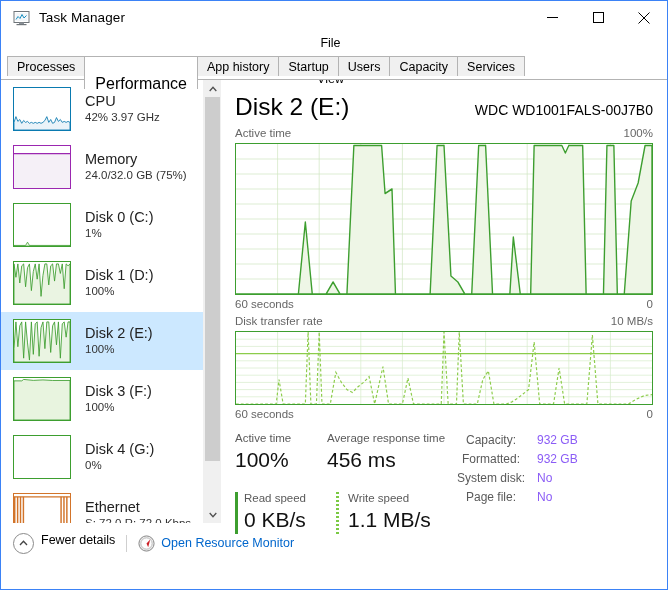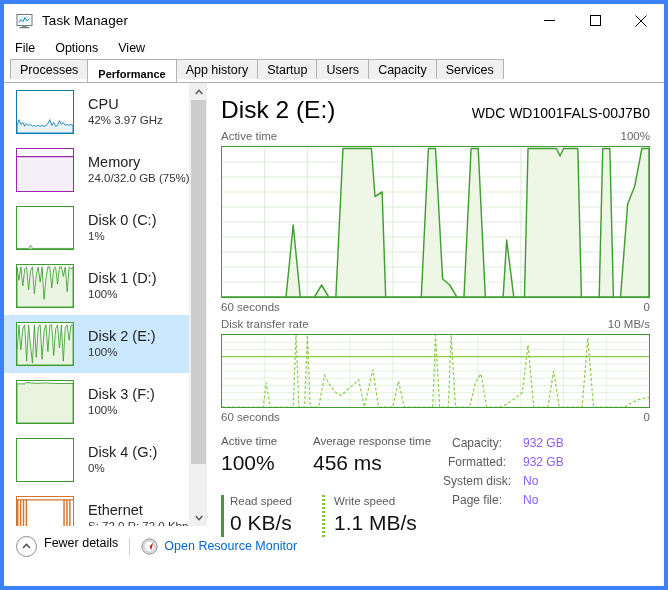--- a/index.html
+++ b/index.html
@@ -3,48 +3,48 @@
 <meta charset="utf-8">
 <style>
   html,body{margin:0;padding:0;}
   body{
     width:668px;height:590px;overflow:hidden;
     font-family:"Liberation Sans","DejaVu Sans",sans-serif;
     background:#ffffff;color:#000;
     -webkit-font-smoothing:antialiased;
   }
   .window{position:relative;width:668px;height:590px;background:#fff;box-sizing:border-box;
-    border:4px solid #3b82f6;overflow:hidden;}
+    border:1px solid #3b82f6;overflow:hidden;}
 
   
   .titlebar{height:33px;display:flex;align-items:center;background:#fff;position:relative;}
   .tb-icon{width:17px;height:16px;margin-left:12px;margin-right:9px;position:relative;flex:none;}
   .tb-title{font-size:13.5px;color:#000;letter-spacing:.1px;}
   .wincontrols{position:absolute;right:0;top:0;height:33px;display:flex;}
   .wc{width:46px;height:33px;display:flex;align-items:center;justify-content:center;}
   .wc svg{display:block;}
 
   
-  .menubar{height:22px;display:flex;align-items:center;padding-left:9px;background:#fff;}
+  .menubar{height:22px;display:flex;align-items:center;padding-left:9px;background:#fff;flex-direction:column;}
   .menu-item{font-size:12.5px;color:#000;padding:2px 9px 2px 2px;margin-right:9px;cursor:default;}
 
   
   .tabstrip{height:23px;display:flex;align-items:flex-start;padding-left:6px;position:relative;
     border-bottom:1px solid #b3b3b3;background:#fff;}
   .tab{font-size:12.5px;color:#000;height:20px;line-height:20px;padding:0 9px;
     border:1px solid #b3b3b3;border-bottom:none;background:#f0f0f0;margin-right:-1px;
     box-sizing:border-box;white-space:nowrap;cursor:default;position:relative;}
-  .tab.active{background:#fff;height:23px;line-height:22px;z-index:3;font-size:11px;
-    padding:3px 10px;border-color:#b3b3b3;font-weight:bold;}
+  .tab.active{background:#fff;height:23px;line-height:22px;z-index:3;font-size:16px;
+    padding:16px 10px;border-color:#b3b3b3;}
 
   
   .content{display:flex;height:443px;background:#fff;}
 
   
-  .sidebar{width:203px;position:relative;box-sizing:border-box;background:#fff;overflow:hidden;}
+  .sidebar{width:220px;position:relative;box-sizing:border-box;background:#fff;overflow:hidden;}
   .sb-list{position:absolute;left:0;top:0;right:17px;bottom:0;overflow:hidden;}
   .sb-item{height:58px;display:flex;align-items:center;padding-left:12px;box-sizing:border-box;cursor:default;}
   .sb-item.selected{background:#cce8ff;}
   .sb-thumb{width:58px;height:44px;box-sizing:border-box;border:1px solid #3d9e2f;
     flex:none;margin-right:14px;position:relative;overflow:hidden;background:#fff;}
   .sb-thumb svg{display:block;width:100%;height:100%;}
   .sb-meta{min-width:0;}
   .sb-title{font-size:14.5px;color:#222;line-height:17px;white-space:nowrap;}
   .sb-sub{font-size:11.5px;color:#333;line-height:15px;white-space:nowrap;}
 

